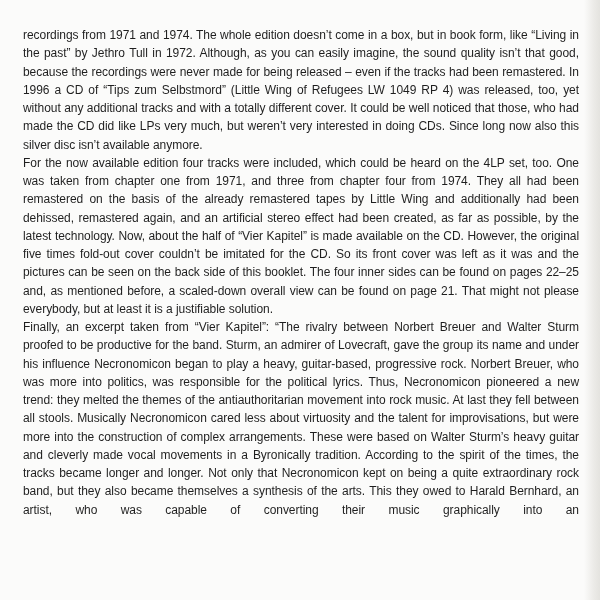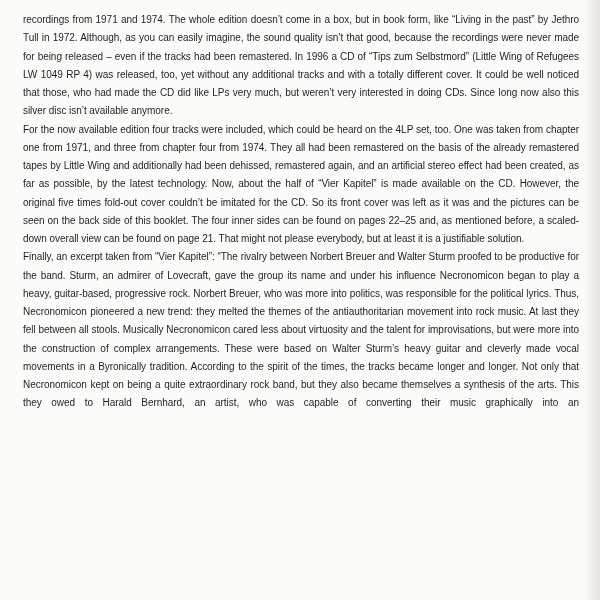--- a/index.html
+++ b/index.html
@@ -19,23 +19,23 @@
     position: absolute;
     top: 0;
     right: 0;
     width: 16px;
     height: 600px;
     background: linear-gradient(to right, rgba(235,235,232,0) 0%, #ecebe8 60%, #e4e3df 100%);
   }
   .page {
     position: absolute;
     left: 23px;
-    top: 11px;
+    top: 26px;
     width: 556px;
-    font-size: 10px;
+    font-size: 12px;
     line-height: 18.25px;
     letter-spacing: -0.05px;
   }
   .para {
     margin: 0;
     text-align: justify;
     text-align-last: left;
   }
 </style>
 </head>

